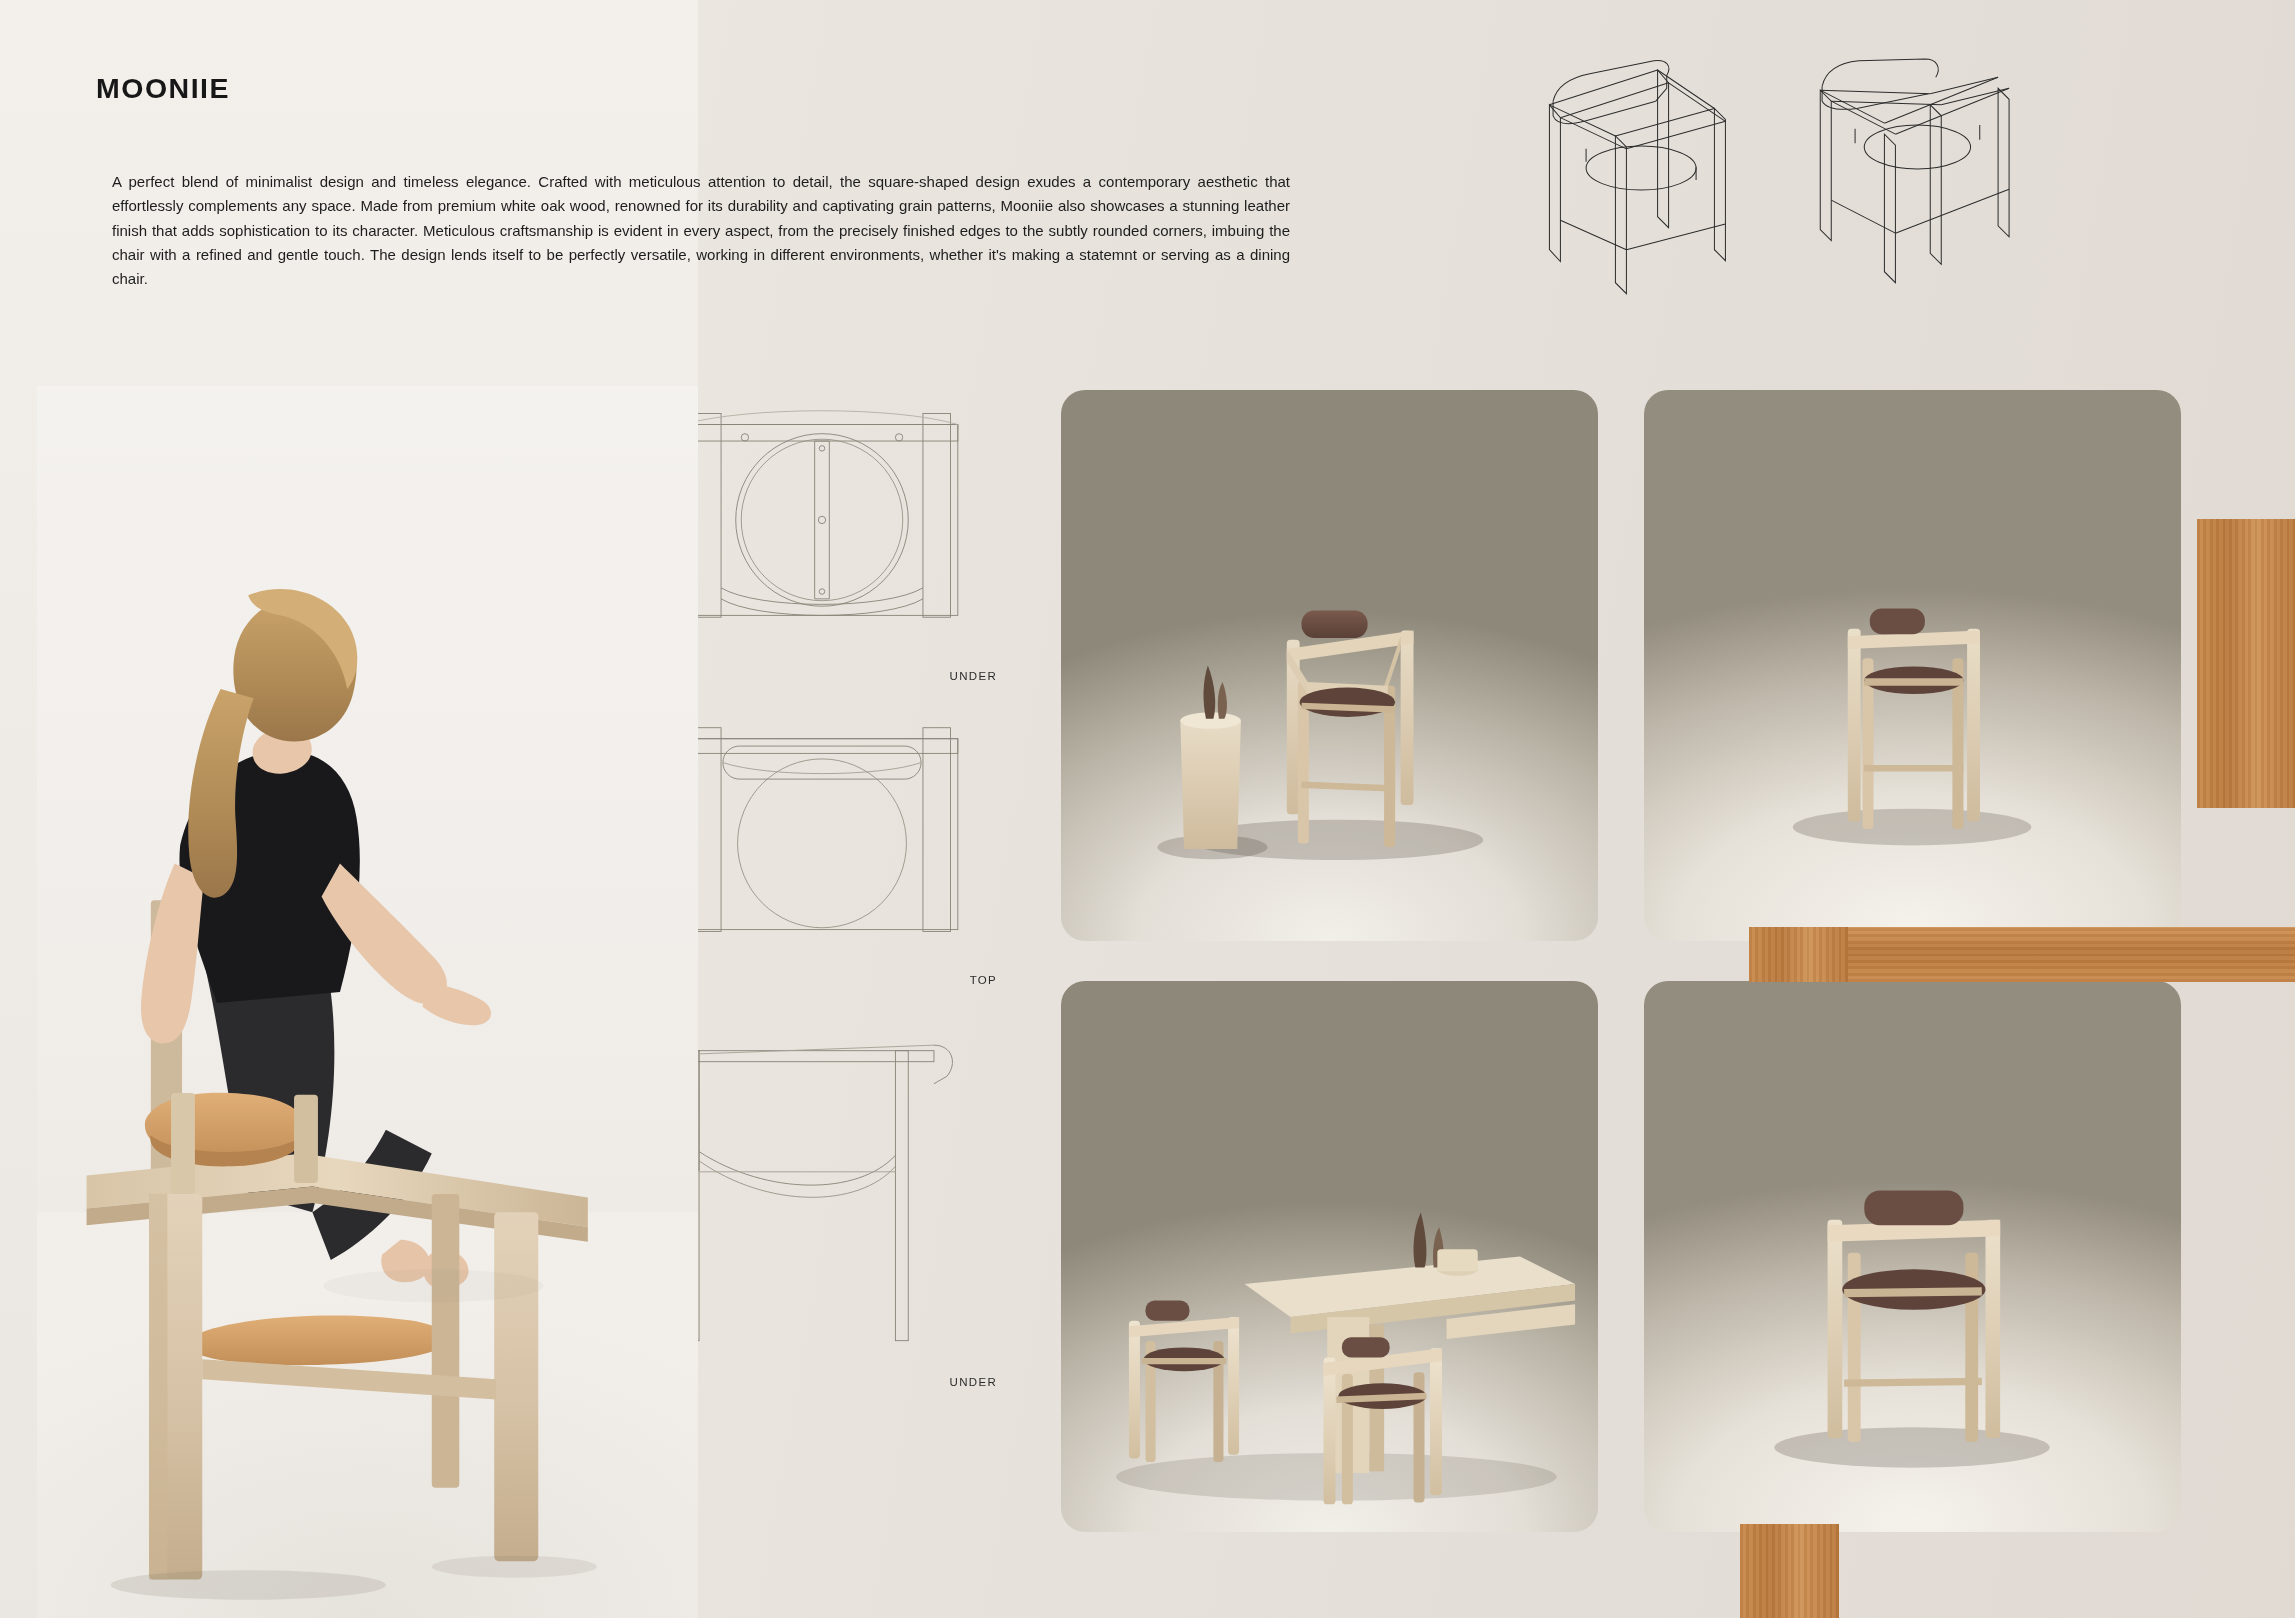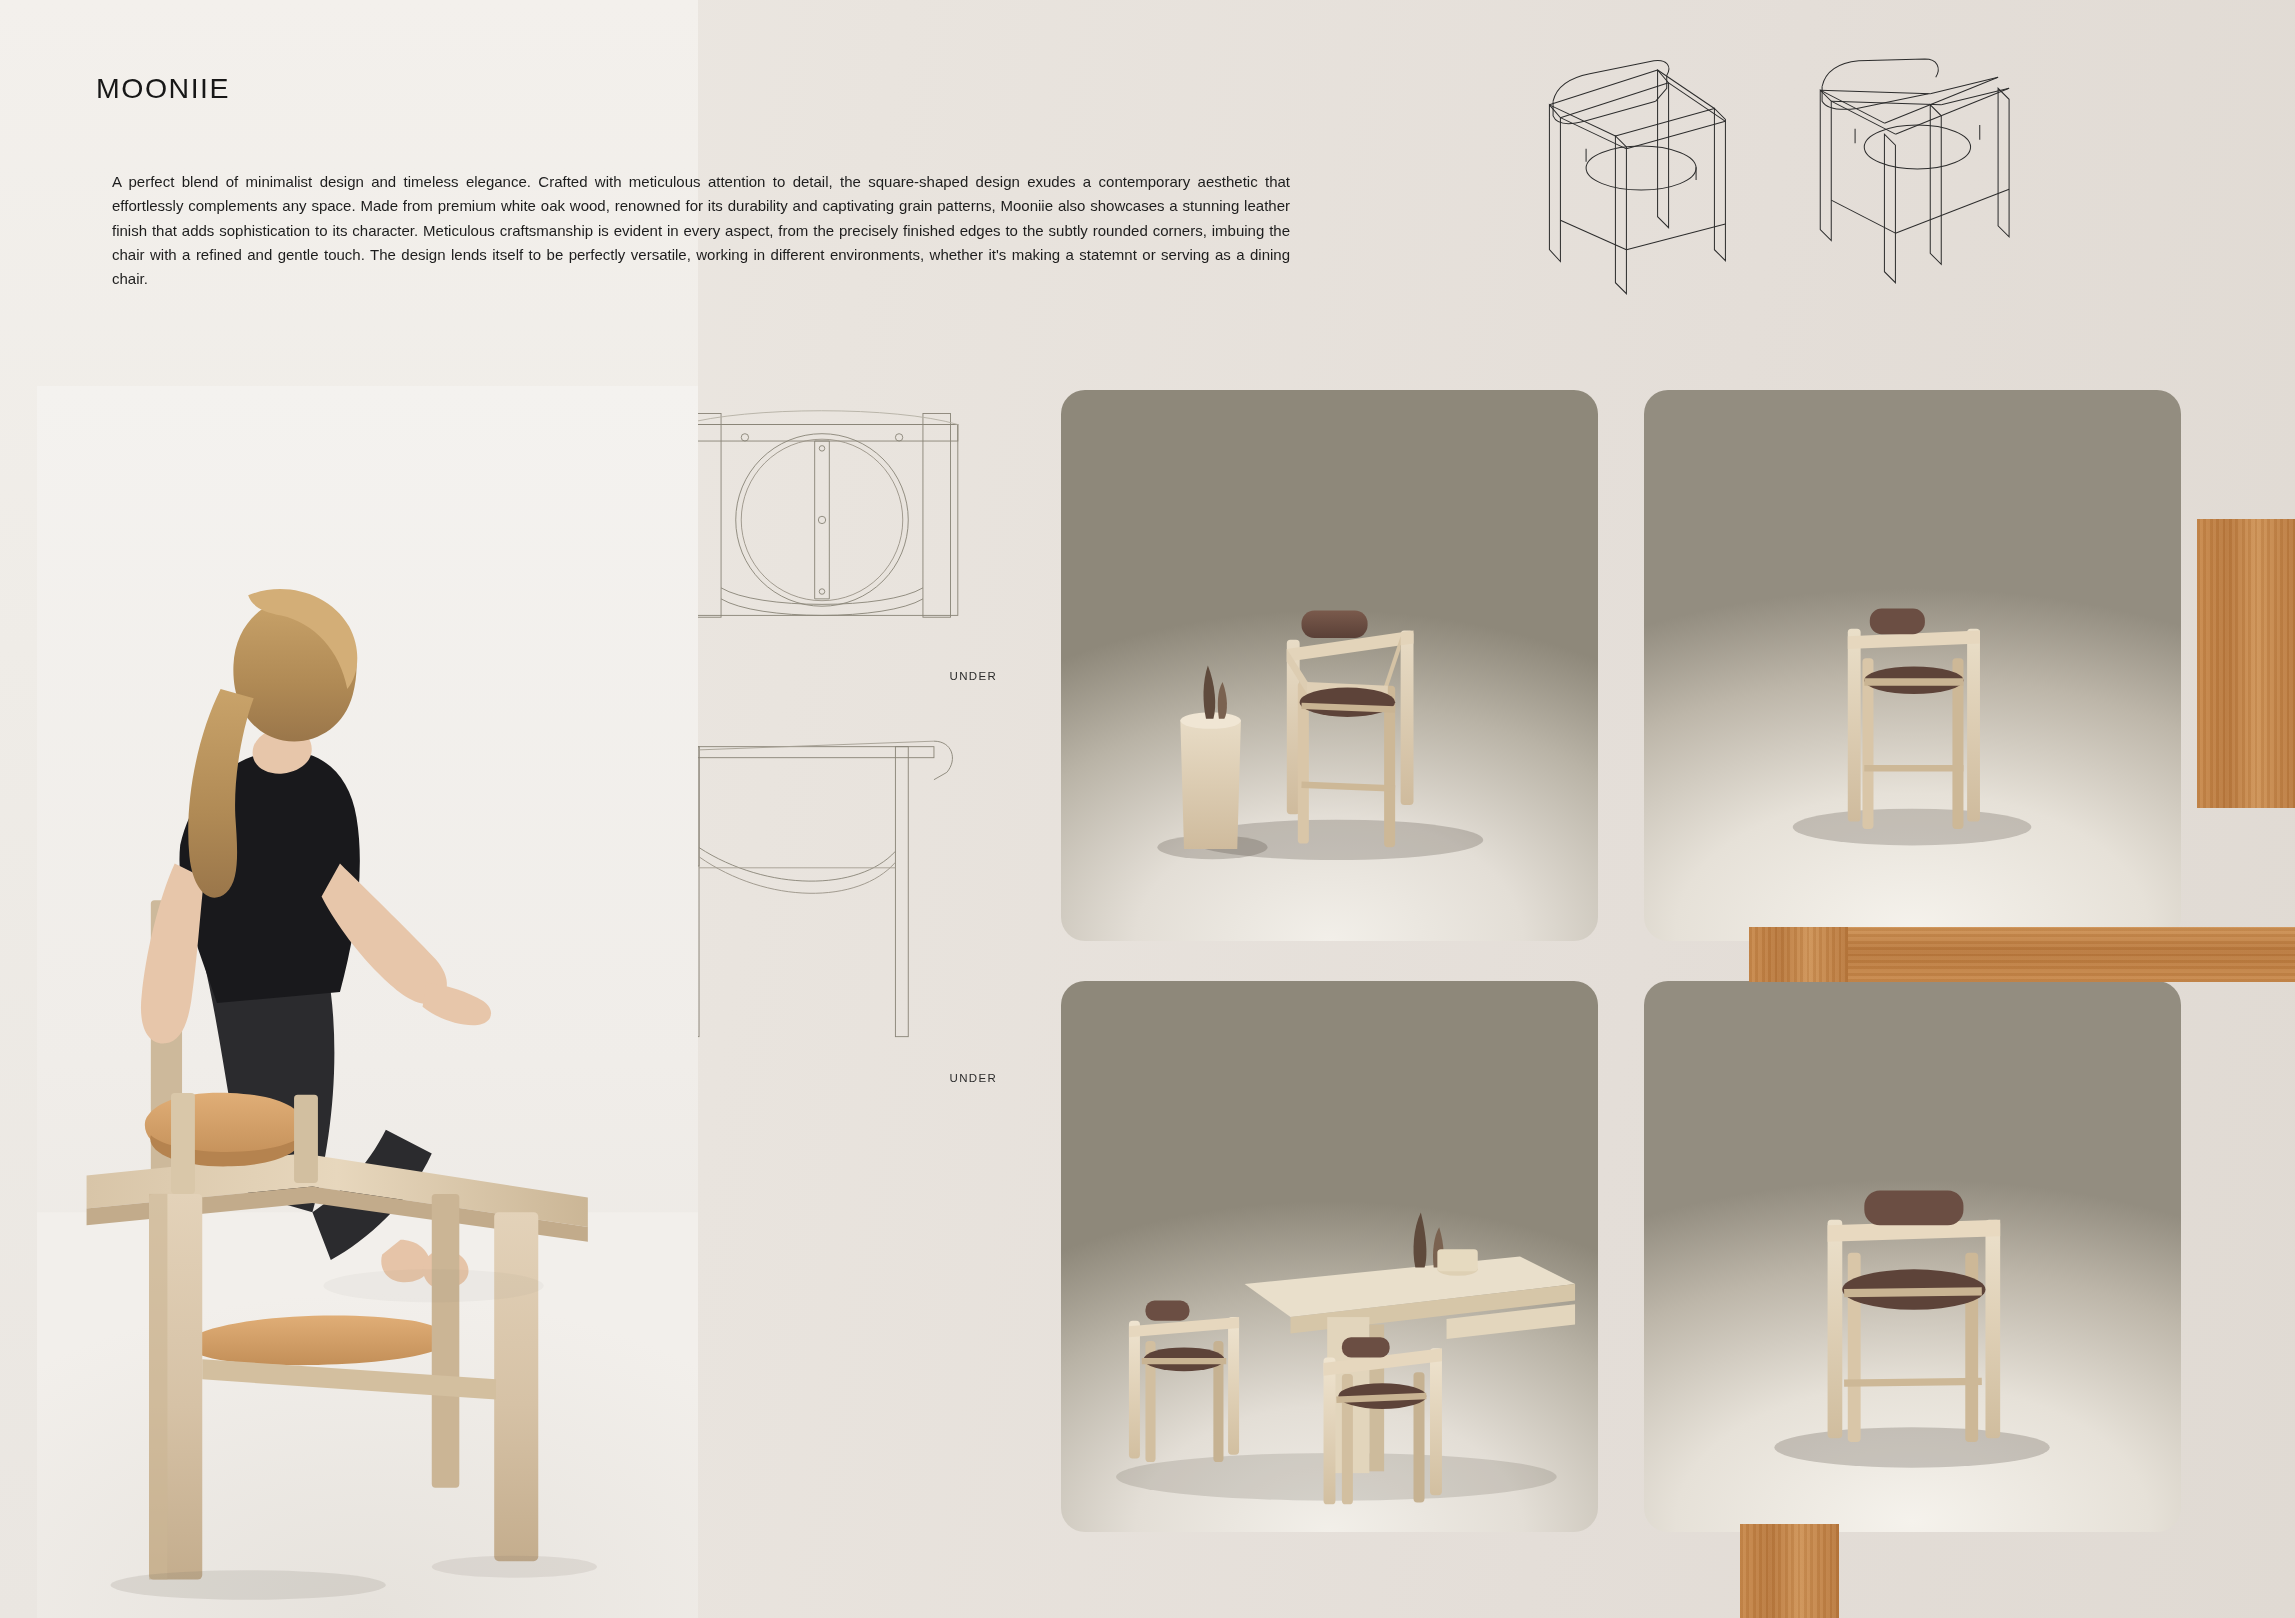--- a/index.html
+++ b/index.html
@@ -29,21 +29,21 @@
     background: linear-gradient(180deg, #f3f0ec 0%, #efece7 40%, #eae6e1 100%);
   }
 
   
   .title {
     position: absolute;
     left: 96px;
     top: 72px;
     font-size: 28.5px;
     letter-spacing: 1.5px;
-    font-weight: 400;
+    font-weight: 700;
     color: #171717;
   }
   .body-copy {
     position: absolute;
     left: 112px;
     top: 170px;
     width: 1178px;
     font-size: 15px;
     line-height: 1.62;
     text-align: justify;
@@ -208,20 +208,32 @@
         <circle cx="170" cy="204" r="3"></circle>
         <circle cx="86" cy="36" r="4"></circle>
         <circle cx="254" cy="36" r="4"></circle>
         <path d="M60 212 C100 236 240 236 280 212"></path>
         <path d="M60 200 C100 224 240 224 280 200"></path>
         <path d="M18 22 C90 2 250 2 318 22" stroke="#b5b0a4"></path>
       </svg>
       <div class="ortho-caption">UNDER</div>
     </div>
 
+    <div class="ortho-block" style="margin-top:40px">
+      <svg width="312" height="239" viewBox="0 0 340 260" fill="none" stroke="#8a8578" stroke-width="1">
+        <rect x="18" y="18" width="300" height="208"></rect>
+        <rect x="30" y="6" width="30" height="222"></rect>
+        <rect x="280" y="6" width="30" height="222"></rect>
+        <rect x="18" y="18" width="300" height="16"></rect>
+        <circle cx="170" cy="132" r="92" stroke="#9a9488"></circle>
+        <rect x="62" y="26" width="216" height="36" rx="18" stroke="#8a8578"></rect>
+        <path d="M62 44 C110 60 232 60 278 44" stroke="#a5a094"></path>
+      </svg>
+      <div class="ortho-caption">TOP</div>
+    </div>
 
     <div class="ortho-block" style="margin-top:46px">
       <svg width="312" height="331" viewBox="0 0 340 360" fill="none" stroke="#8a8578" stroke-width="1">
         <rect x="22" y="20" width="270" height="12"></rect>
         <rect x="22" y="20" width="14" height="316"></rect>
         <rect x="250" y="20" width="14" height="316"></rect>
         <rect x="22" y="20" width="14" height="130"></rect>
         <path d="M292 14 C312 14 318 34 306 48 L292 56" stroke="#8a8578"></path>
         <path d="M36 130 C110 178 210 178 250 134" stroke="#8a8578"></path>
         <path d="M36 140 C110 192 210 192 250 146" stroke="#9a9488"></path>

